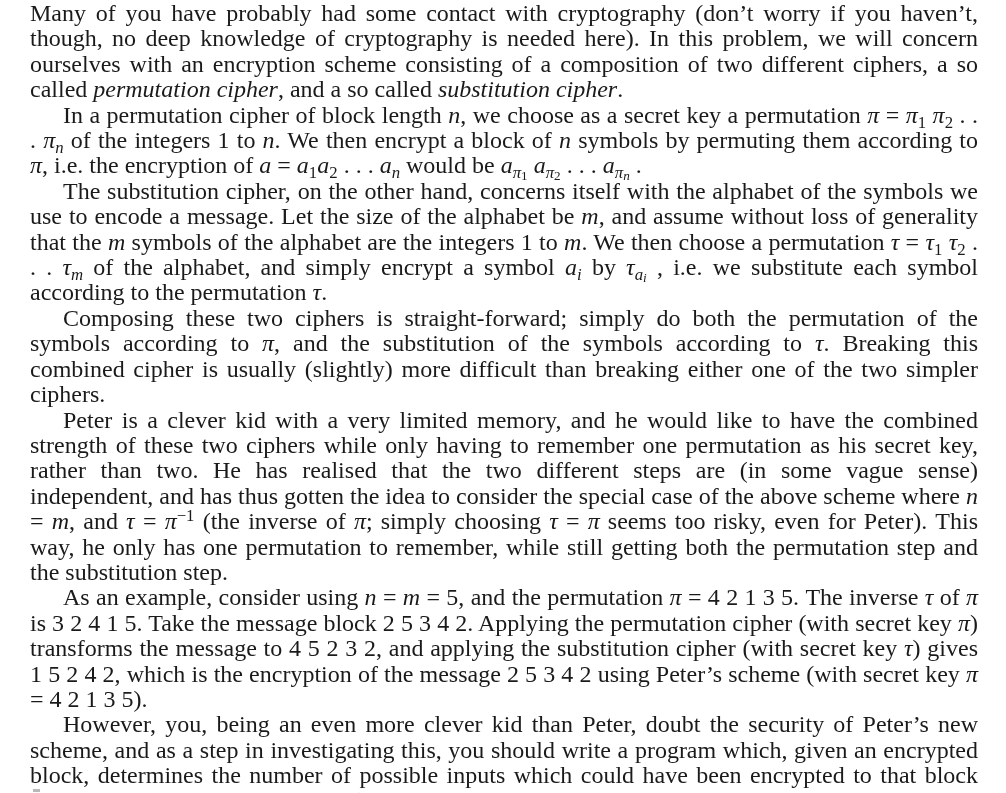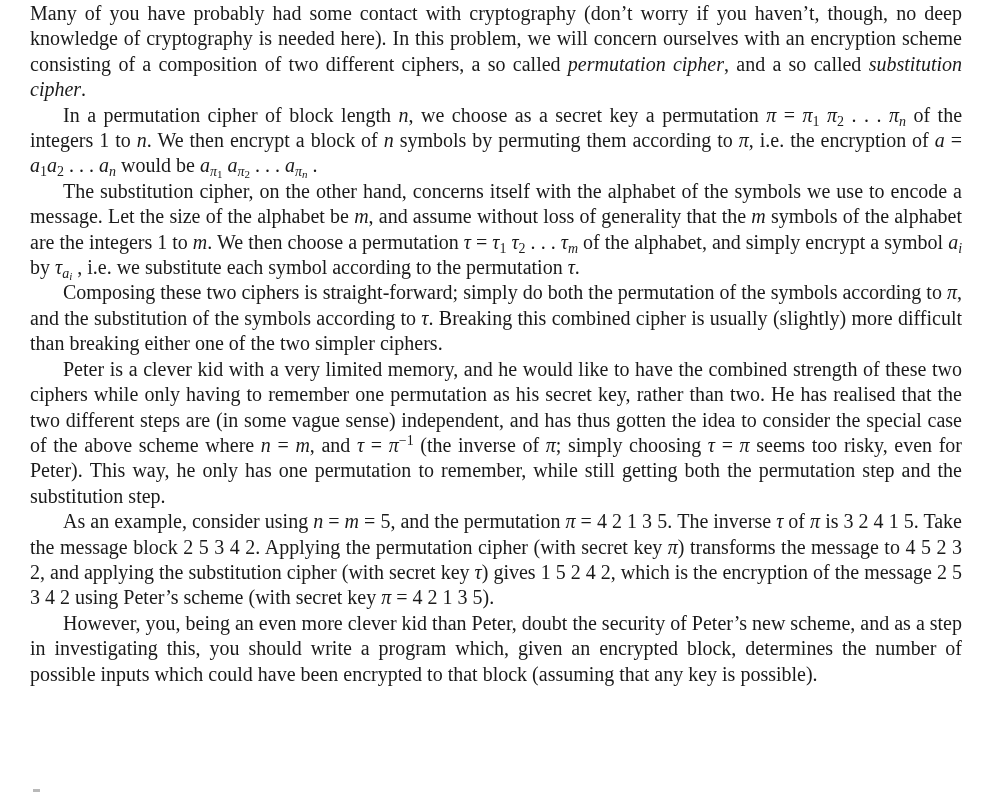--- a/index.html
+++ b/index.html
@@ -9,25 +9,25 @@
     width: 1006px;
     height: 793px;
     overflow: hidden;
   }
   .page {
     position: relative;
     width: 1006px;
     height: 793px;
     background: #ffffff;
     font-family: "Liberation Serif", "DejaVu Serif", serif;
-    font-size: 20px;
+    font-size: 24px;
     line-height: 25.4px;
     color: #1a1a1a;
     box-sizing: border-box;
-    padding: 1px 44px 0 30px;
+    padding: 1px 28px 0 30px;
   }
   .doc-body p.para {
     margin: 0;
     text-align: justify;
     hyphens: none;
   }
   .doc-body p.para.indent {
     text-indent: 33px;
   }
   .run { white-space: pre-wrap; }

